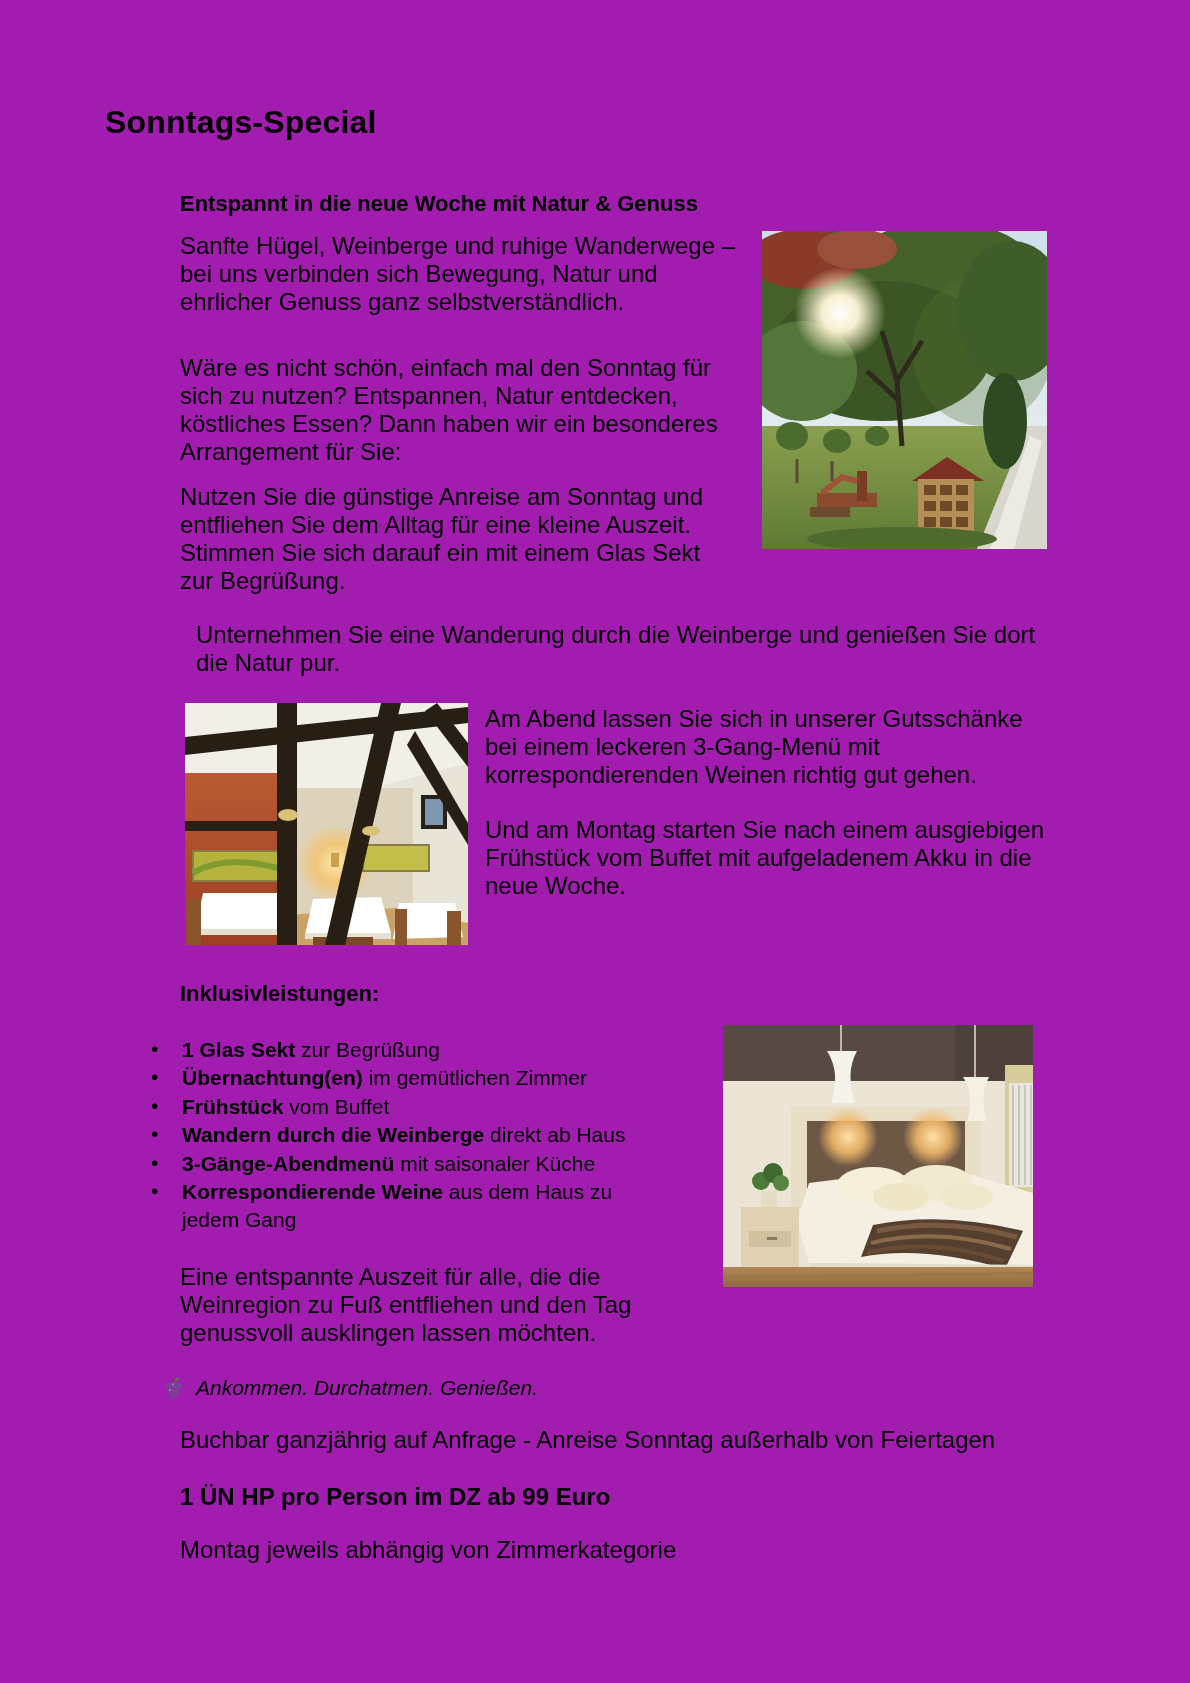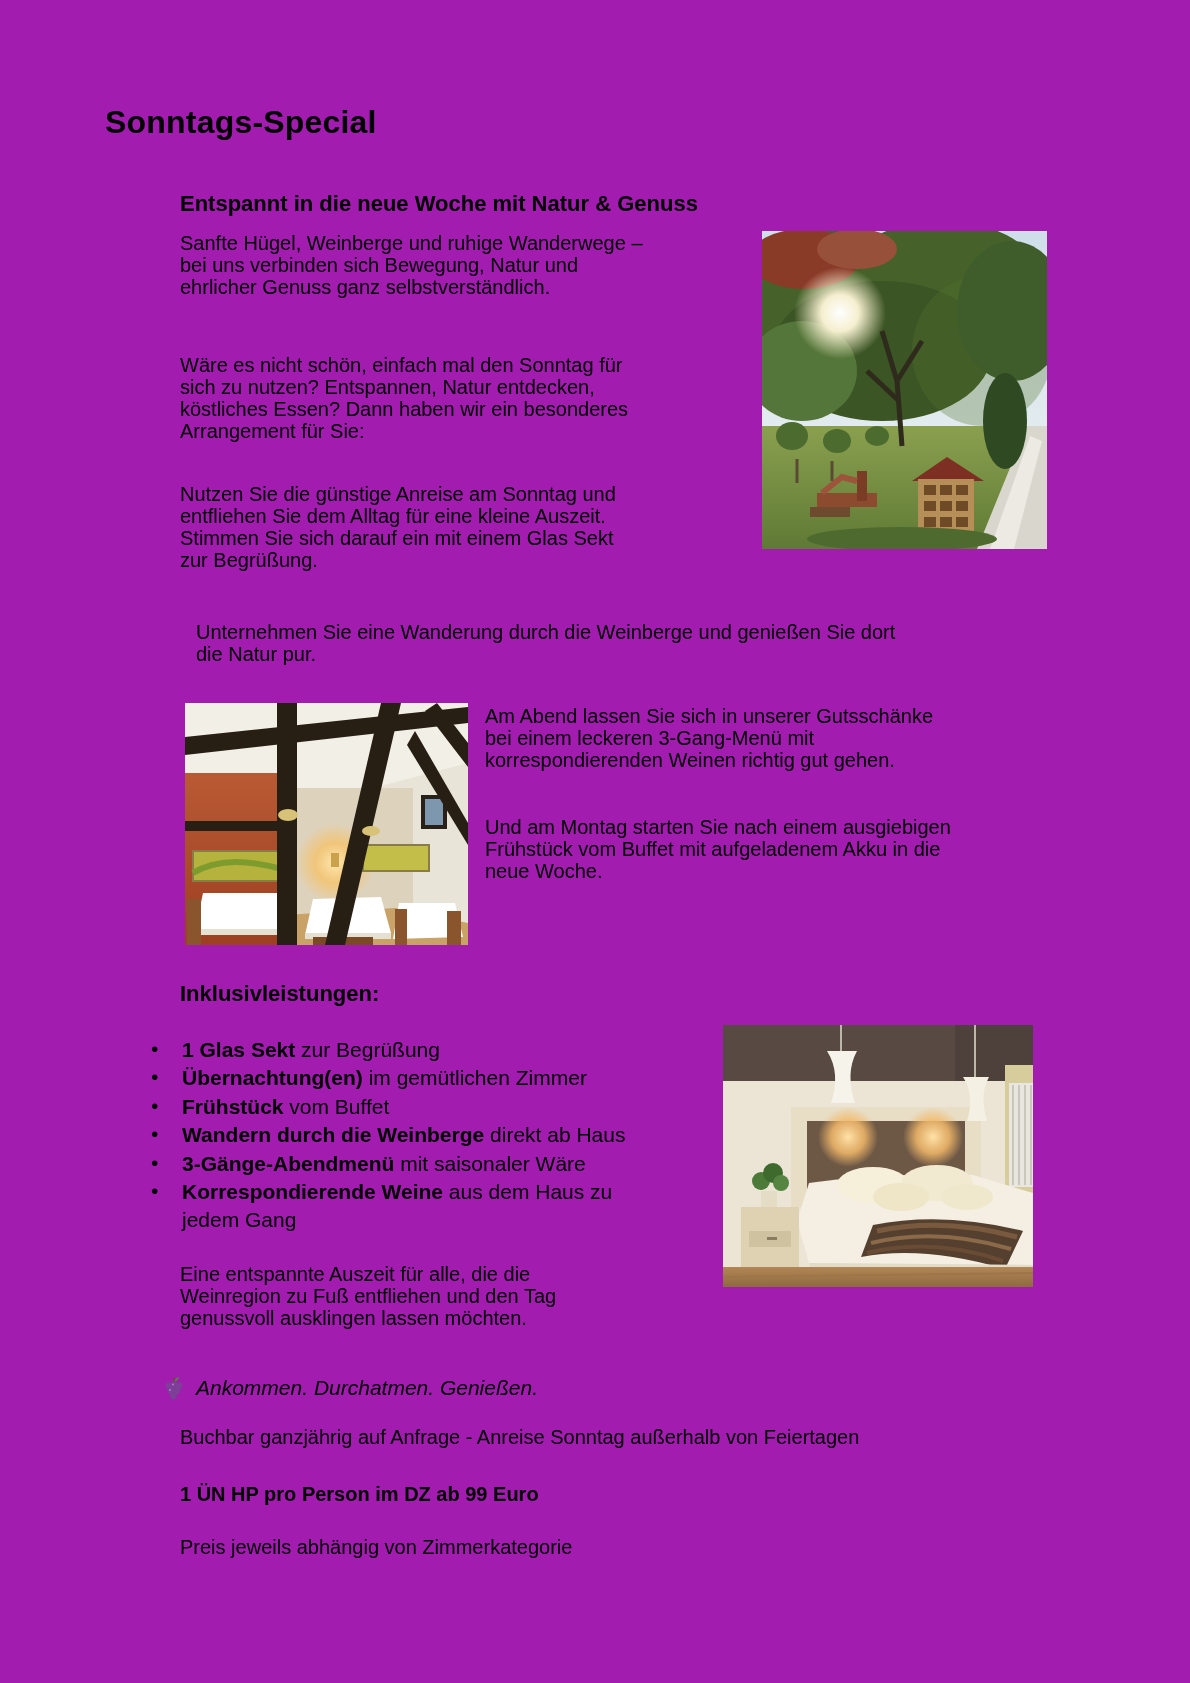--- a/index.html
+++ b/index.html
@@ -9,21 +9,21 @@
     width:1190px; height:1683px;
     background:#a21caf;
     font-family:"Liberation Sans", sans-serif;
     color:#000;
     overflow:hidden;
   }
   .abs { position:absolute; }
   .title { font-size:32px; font-weight:bold; line-height:38px; letter-spacing:0.2px; }
   .subtitle { font-size:22px; font-weight:bold; line-height:28px;margin-top:24px; }
   .h2 { font-size:22px; font-weight:bold; line-height:28px; }
-  .para { font-size:20px; line-height:22px; white-space:pre-line; }
+  .para { font-size:24px; line-height:28px; white-space:pre-line; }
   .bold { font-weight:bold; }
   .slogan { display:flex; align-items:center; gap:11px; }
   .slogan-text { font-size:21px; line-height:28px; font-style:italic; }
   ul.incl { list-style:none; font-size:21px; line-height:28.4px; }
   ul.incl li { position:relative; padding-left:34px; white-space:pre-line; }
   ul.incl li::before { content:"\2022"; position:absolute; left:3px; top:-1px; font-size:21px; }
   ul.incl .lead { font-weight:bold; }
   .photo { position:absolute; overflow:hidden; background:#dde5dc; }
   .photo svg { display:block; width:100%; height:100%; }
 </style>
@@ -187,21 +187,21 @@
 Frühstück vom Buffet mit aufgeladenem Akku in die
 neue Woche.</div>
 
   <div class="abs h2" style="left:180px; top:980px;">Inklusivleistungen:</div>
 
   <ul class="abs incl" style="left:148px; top:1036px; width:560px;">
     <li><span class="lead">1 Glas Sekt</span><span> zur Begrüßung</span></li>
     <li><span class="lead">Übernachtung(en)</span><span> im gemütlichen Zimmer</span></li>
     <li><span class="lead">Frühstück</span><span> vom Buffet</span></li>
     <li><span class="lead">Wandern durch die Weinberge</span><span> direkt ab Haus</span></li>
-    <li><span class="lead">3-Gänge-Abendmenü</span><span> mit saisonaler Wäre</span></li>
+    <li><span class="lead">3-Gänge-Abendmenü</span><span> mit saisonaler Küche</span></li>
     <li><span class="lead">Korrespondierende Weine</span><span> aus dem Haus zu
 jedem Gang</span></li>
   </ul>
 
   <div class="photo" style="left:723px; top:1025px; width:310px; height:262px;">
     <svg viewBox="0 0 310 262" preserveAspectRatio="none">
       <defs>
         <radialGradient id="spot" cx="0.5" cy="0.5" r="0.5">
           <stop offset="0" stop-color="#ffe2a8"></stop>
             <stop offset="0.55" stop-color="#f3b96a" stop-opacity="0.85"></stop>
@@ -289,15 +289,15 @@
           <circle cx="7" cy="14" r="1" fill="#b07cc8"></circle>
       </svg>
     </span>
     <span class="slogan-text">Ankommen. Durchatmen. Genießen.</span>
   </div>
 
   <div class="abs para" style="left:180px; top:1426px; width:960px;">Buchbar ganzjährig auf Anfrage - Anreise Sonntag außerhalb von Feiertagen</div>
 
   <div class="abs para bold" style="left:180px; top:1483px; width:960px;">1 ÜN HP pro Person im DZ ab 99 Euro</div>
 
-  <div class="abs para" style="left:180px; top:1536px; width:960px;">Preis jeweils abhängig von Zimmerkategorie</div>
+  <div class="abs para" style="left:180px; top:1536px; width:960px;">Montag jeweils abhängig von Zimmerkategorie</div>
 
 </div>
 
 </body></html>

